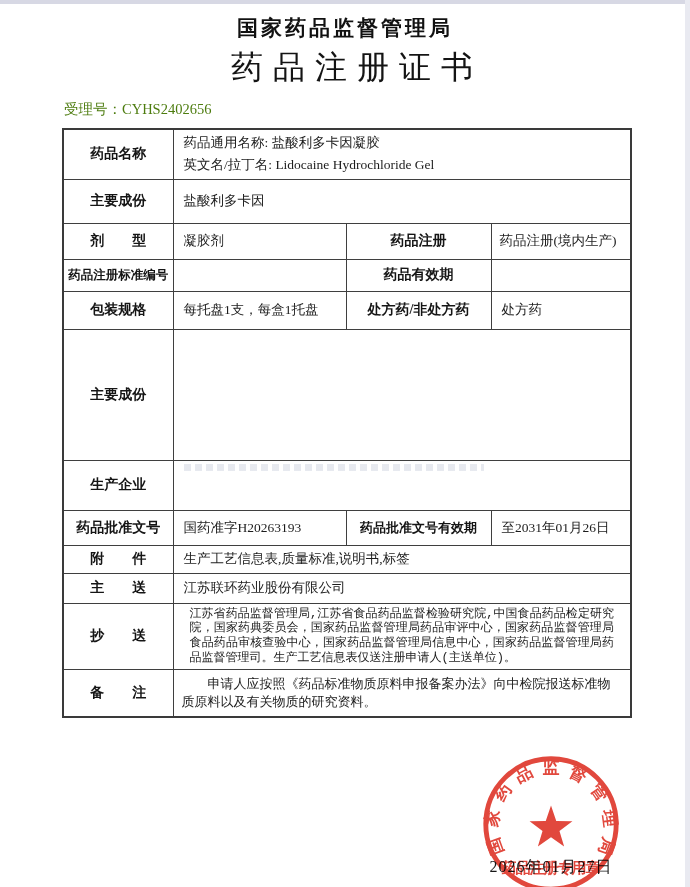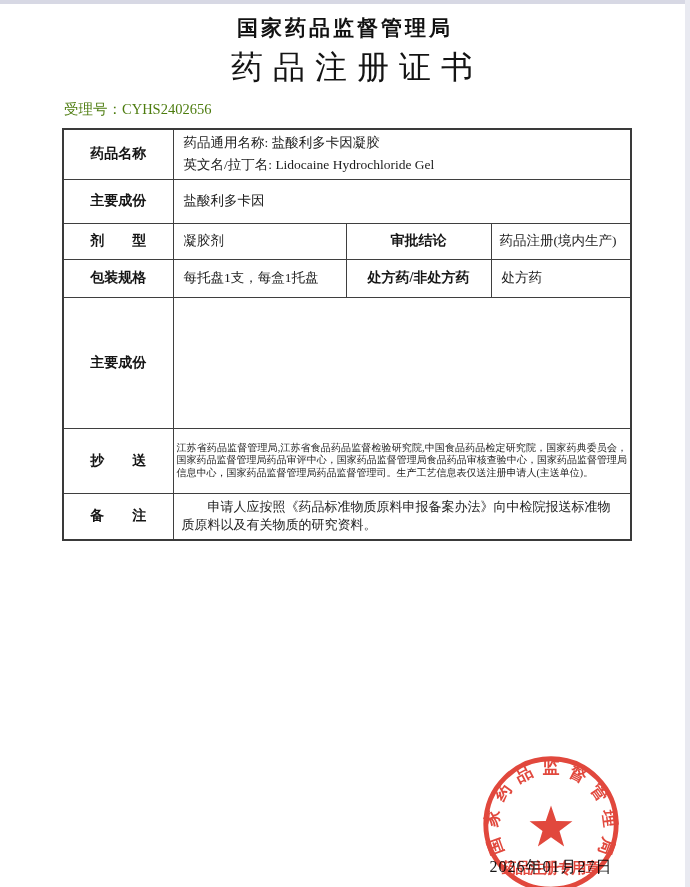--- a/index.html
+++ b/index.html
@@ -40,21 +40,21 @@
   .cert-table th{
     text-align:center;font-weight:bold;font-size:14px;
     padding:2px 4px;color:#151515;
   }
   .cert-table td{
     text-align:left;font-size:13.5px;padding:2px 8px 2px 10px;color:#1c1c1c;
   }
   th.th-sm{font-size:12.5px;white-space:nowrap;padding:2px 1px;}
   th.th-nw{white-space:nowrap;margin-top:24px;}
   .two-line div{line-height:1.65;}
-  td.cc-cell{font-size:10px;line-height:1.24;text-align:justify;padding:3px 3px;}
+  td.cc-cell{font-size:12px;line-height:1.24;text-align:justify;padding:3px 16px;font-family:Liberation Mono, monospace;}
   td.rk-cell{font-size:13px;line-height:1.4;padding:3px 8px;}
   .indent2{text-indent:2em;margin:0;}
   .ghost-line{
     width:300px;height:7px;margin-top:1px;opacity:.75;
     background:repeating-linear-gradient(90deg,#dfe2ea 0 7px,transparent 7px 11px);
   }
 
   .seal{
     position:absolute;left:478px;top:750px;width:146px;height:146px;
     mix-blend-mode:multiply;opacity:.92;z-index:3;
@@ -95,42 +95,68 @@
   </tr>
 
   <tr style="height:44px">
     <th>主要成份</th>
     <td colspan="3">盐酸利多卡因</td>
   </tr>
 
   <tr style="height:36px">
     <th>剂　　型</th>
     <td>凝胶剂</td>
-    <th>审批结论</th>
+    <th>药品注册</th>
     <td style="padding:2px 4px 2px 8px;margin-top:29px;">药品注册(境内生产)</td>
   </tr>
 
 
+  <tr style="height:32px">
+    <th class="th-sm">药品注册标准编号</th>
+    <td></td>
+    <th>药品有效期</th>
+    <td></td>
+  </tr>
 
   <tr style="height:38px">
     <th>包装规格</th>
     <td>每托盘1支，每盒1托盘</td>
     <th class="th-nw">处方药/非处方药</th>
     <td>处方药</td>
   </tr>
 
   <tr style="height:131px">
     <th>主要成份</th>
     <td colspan="3"></td>
   </tr>
 
 
+  <tr style="height:50px">
+    <th>生产企业</th>
+    <td colspan="3" style="vertical-align:top;">
+      <div class="ghost-line"></div>
+    </td>
+  </tr>
 
+  <tr style="height:35px">
+    <th>药品批准文号</th>
+    <td>国药准字H20263193</td>
+    <th class="th-sm" style="font-size:13px;">药品批准文号有效期</th>
+    <td>至2031年01月26日</td>
+  </tr>
 
+  <tr style="height:28px">
+    <th>附　　件</th>
+    <td colspan="3">生产工艺信息表,质量标准,说明书,标签</td>
+  </tr>
 
+  <tr style="height:30px">
+    <th>主　　送</th>
+    <td colspan="3">江苏联环药业股份有限公司</td>
+  </tr>
 
   <tr style="height:65px">
     <th>抄　　送</th>
     <td colspan="3" class="cc-cell">江苏省药品监督管理局,江苏省食品药品监督检验研究院,中国食品药品检定研究院，国家药典委员会，国家药品监督管理局药品审评中心，国家药品监督管理局食品药品审核查验中心，国家药品监督管理局信息中心，国家药品监督管理局药品监督管理司。生产工艺信息表仅送注册申请人(主送单位)。</td>
   </tr>
 
   <tr style="height:47px">
     <th>备　　注</th>
     <td colspan="3" class="rk-cell">
       <p class="indent2">申请人应按照《药品标准物质原料申报备案办法》向中检院报送标准物质原料以及有关物质的研究资料。</p>

